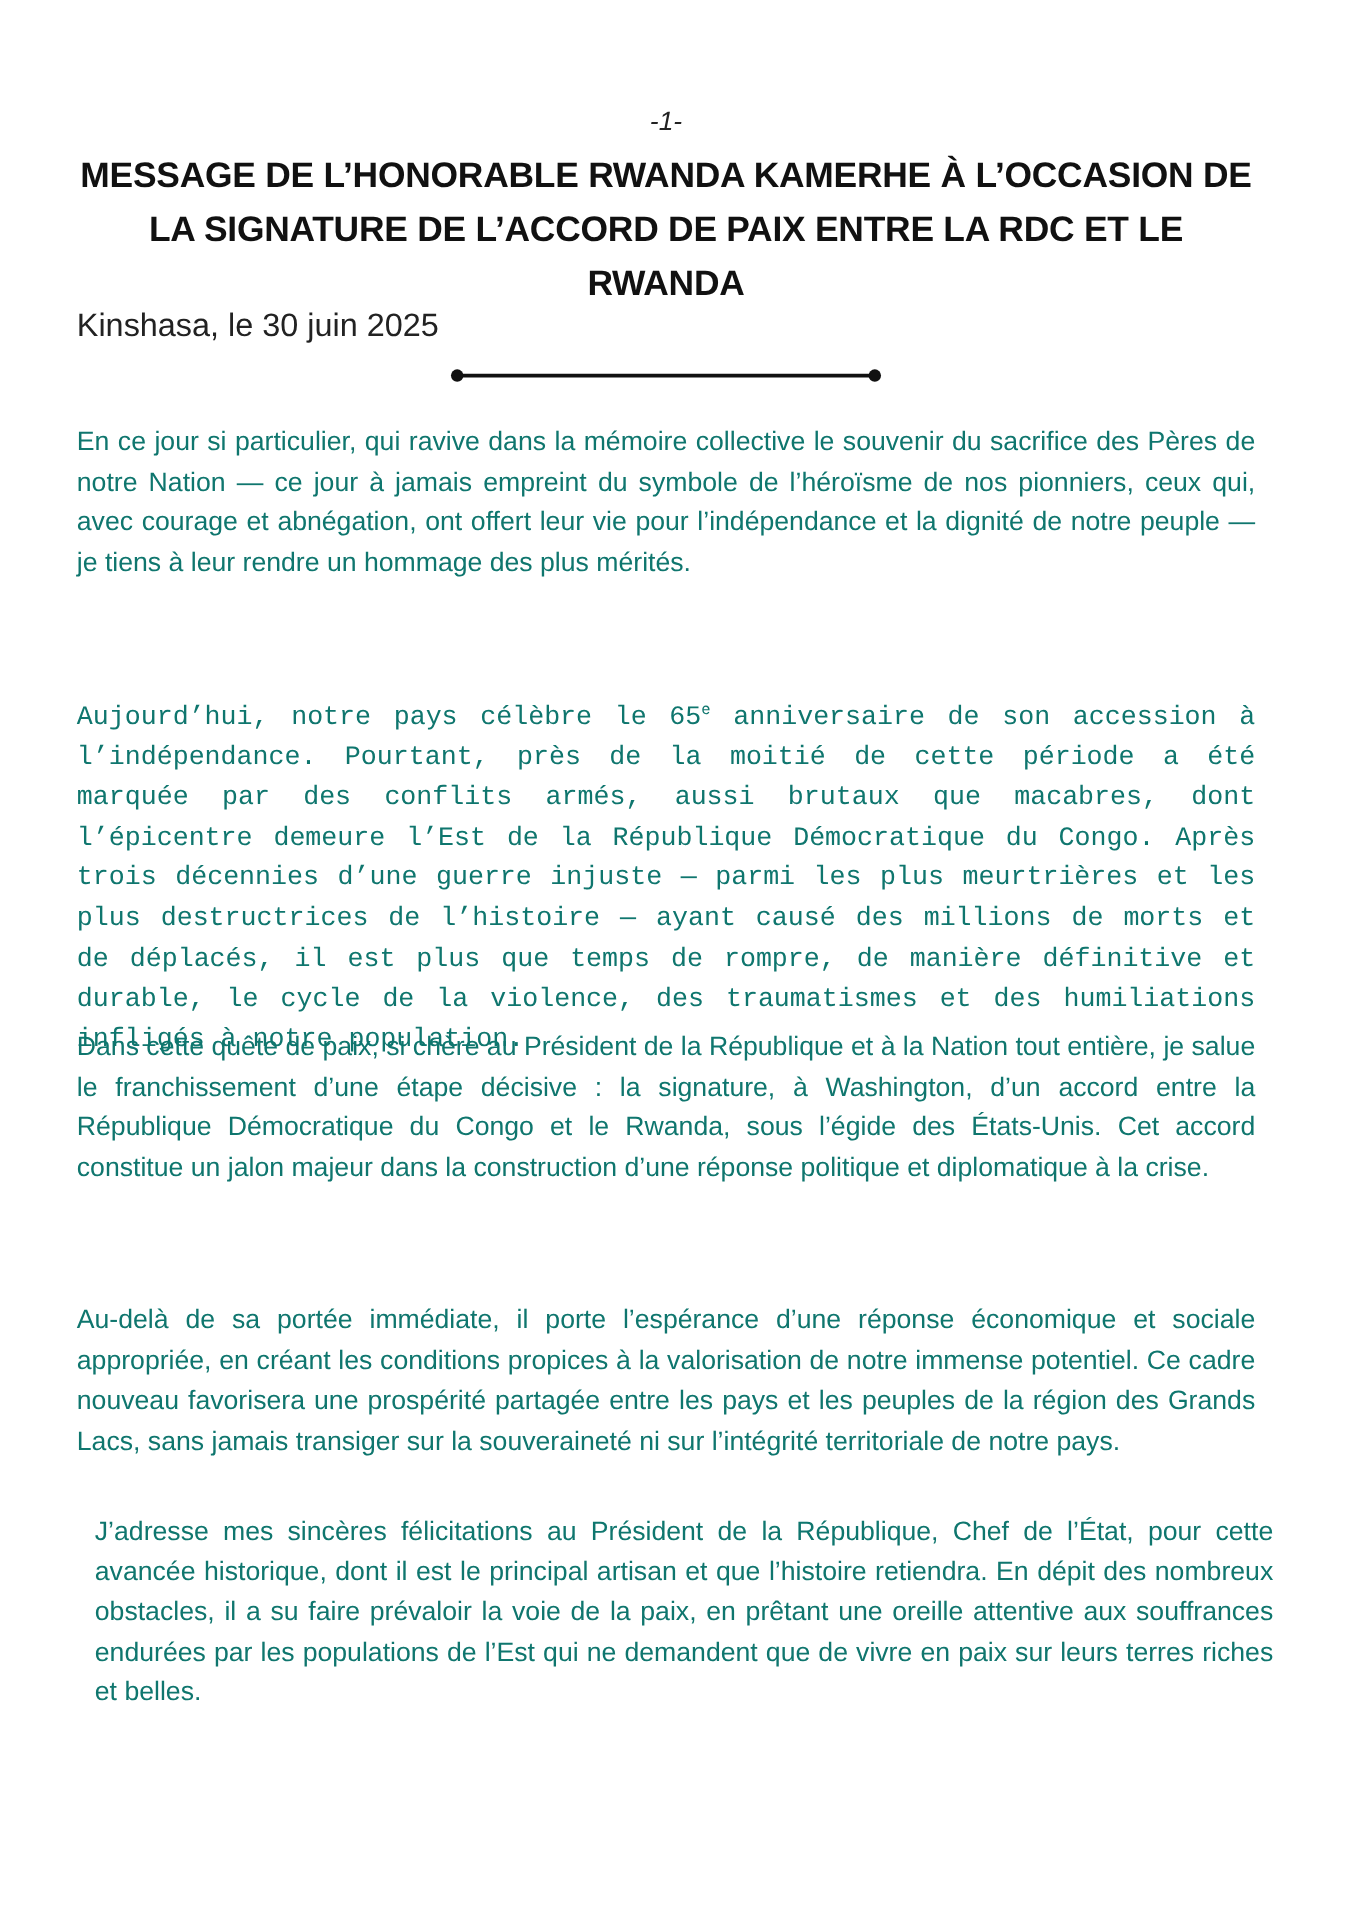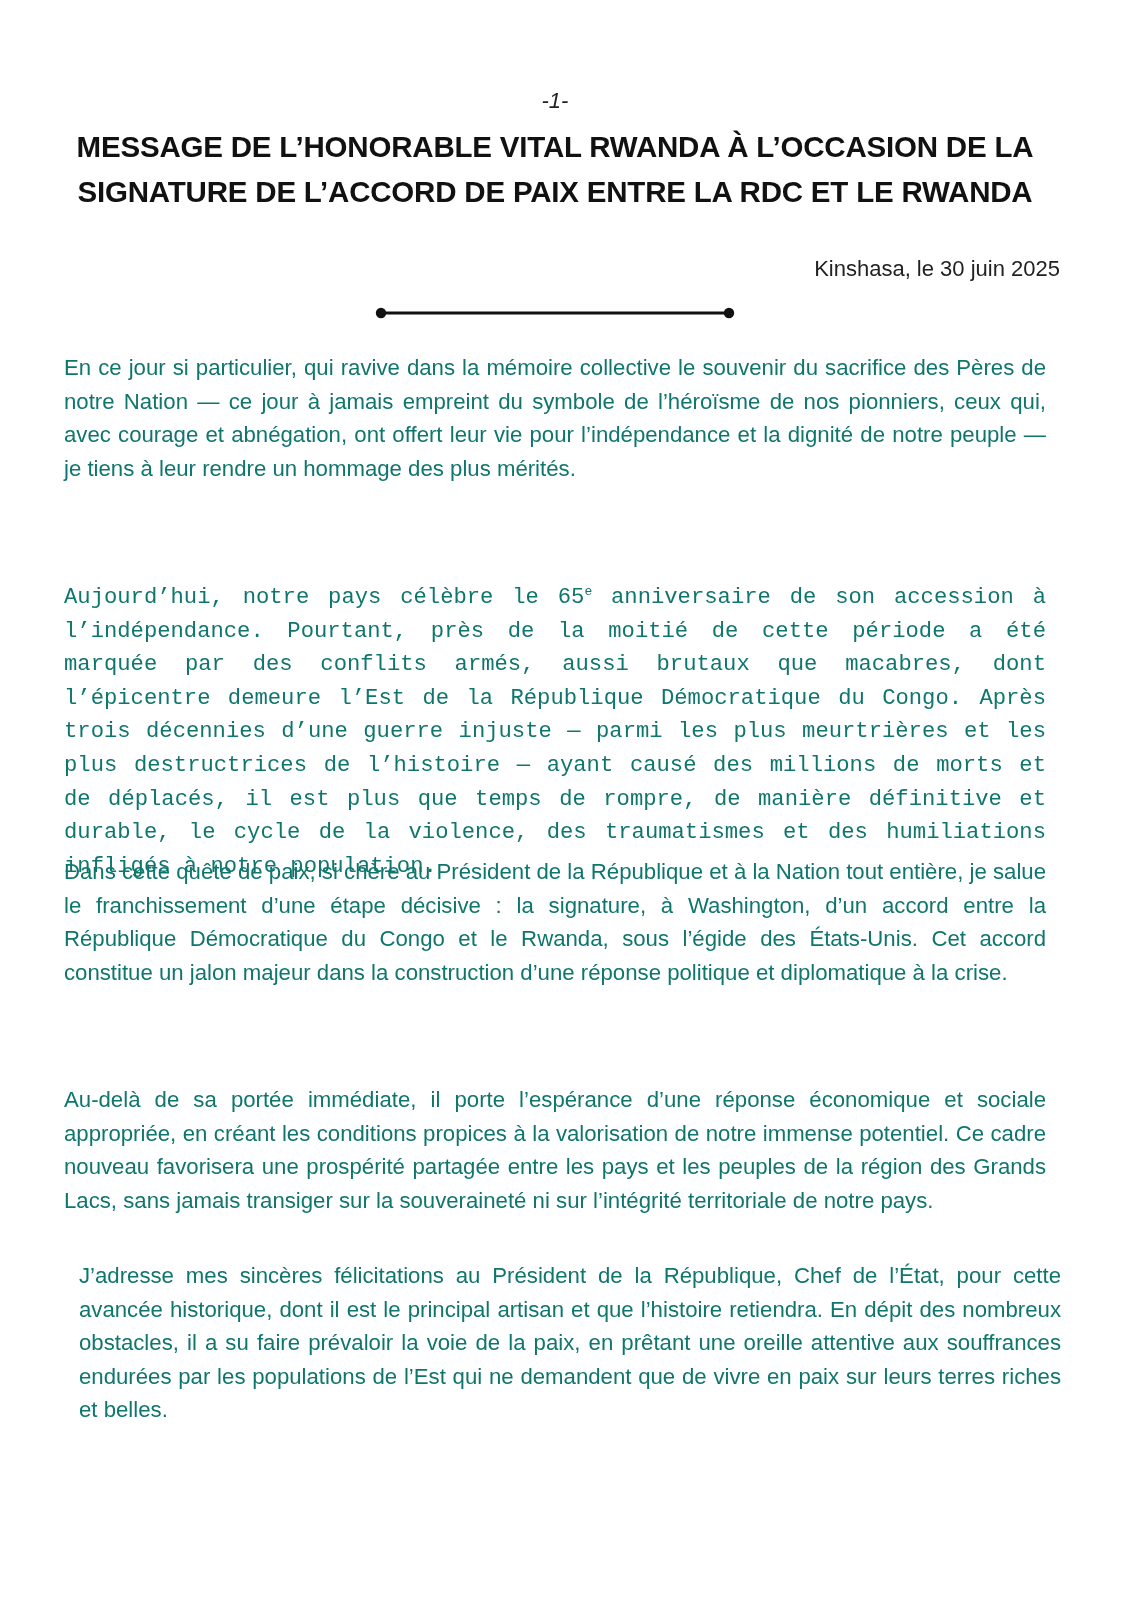--- a/index.html
+++ b/index.html
@@ -8,42 +8,42 @@
   .page-number {
     position: absolute; top: 88px; left: 0; width: 982px; text-align: center;
     font-family: "Liberation Sans", sans-serif; font-style: italic; font-size: 22px; color: #222;
   }
   .title {
     position: absolute; top: 124px; left: 0; width: 982px; text-align: center;
     font-family: "Liberation Sans", sans-serif; font-weight: bold; font-size: 29.5px;
     line-height: 45px; color: #111; letter-spacing: -0.2px; margin: 0;
   }
   .dateline {
-    position: absolute; top: 256px; left: 14px; width: 982px; text-align: right;
-    font-family: "Liberation Sans", sans-serif; font-size: 22px; color: #222;
+    position: absolute; top: 256px; left: 0; width: 982px; text-align: left;
+    font-family: "Liberation Sans", sans-serif; font-size: 27px; color: #222;
   }
   .divider { position: absolute; top: 305px; left: 310px; width: 362px; height: 16px; }
   .body-text {
     position: absolute; left: 0; width: 982px;
     font-family: "Liberation Sans", sans-serif; font-size: 22.2px; line-height: 33.6px;
     text-align: justify; color: #0f766e; margin: 0;
   }
   #p1 { top: 351px; }
   #p2 { top: 581px; font-family: Liberation Mono, monospace; }
   #p3 { top: 855px; }
   #p4 { top: 1057px; margin-top: 26px; }
   #p5 { top: 1259px; margin-left: 15px; }
   sup { font-size: 13px; vertical-align: super; line-height: 0; }
 </style>
 </head>
 <body>
 
 <div class="page">
   <div class="page-number">-1-</div>
-  <h1 class="title">MESSAGE DE L’HONORABLE VITAL RWANDA À L’OCCASION DE LA SIGNATURE DE L’ACCORD DE PAIX ENTRE LA RDC ET LE RWANDA</h1>
+  <h1 class="title">MESSAGE DE L’HONORABLE RWANDA KAMERHE À L’OCCASION DE LA SIGNATURE DE L’ACCORD DE PAIX ENTRE LA RDC ET LE RWANDA</h1>
   <div class="dateline">Kinshasa, le 30 juin 2025</div>
   <svg class="divider" viewBox="0 0 362 16" width="362" height="16">
     <line x1="7" y1="8" x2="355" y2="8" stroke="#111" stroke-width="3.2"></line>
     <circle cx="7" cy="8" r="5.2" fill="#111"></circle>
     <circle cx="355" cy="8" r="5.2" fill="#111"></circle>
   </svg>
 
   <p class="body-text" id="p1">En ce jour si particulier, qui ravive dans la mémoire collective le souvenir du sacrifice des Pères de notre Nation — ce jour à jamais empreint du symbole de l’héroïsme de nos pionniers, ceux qui, avec courage et abnégation, ont offert leur vie pour l’indépendance et la dignité de notre peuple — je tiens à leur rendre un hommage des plus mérités.</p>
   <p class="body-text" id="p2"><span>Aujourd’hui, notre pays célèbre le 65</span><sup>e</sup><span> anniversaire de son accession à l’indépendance. Pourtant, près de la moitié de cette période a été marquée par des conflits armés, aussi brutaux que macabres, dont l’épicentre demeure l’Est de la République Démocratique du Congo. Après trois décennies d’une guerre injuste — parmi les plus meurtrières et les plus destructrices de l’histoire — ayant causé des millions de morts et de déplacés, il est plus que temps de rompre, de manière définitive et durable, le cycle de la violence, des traumatismes et des humiliations infligés à notre population.</span></p>
   <p class="body-text" id="p3">Dans cette quête de paix, si chère au Président de la République et à la Nation tout entière, je salue le franchissement d’une étape décisive : la signature, à Washington, d’un accord entre la République Démocratique du Congo et le Rwanda, sous l’égide des États-Unis. Cet accord constitue un jalon majeur dans la construction d’une réponse politique et diplomatique à la crise.</p>

